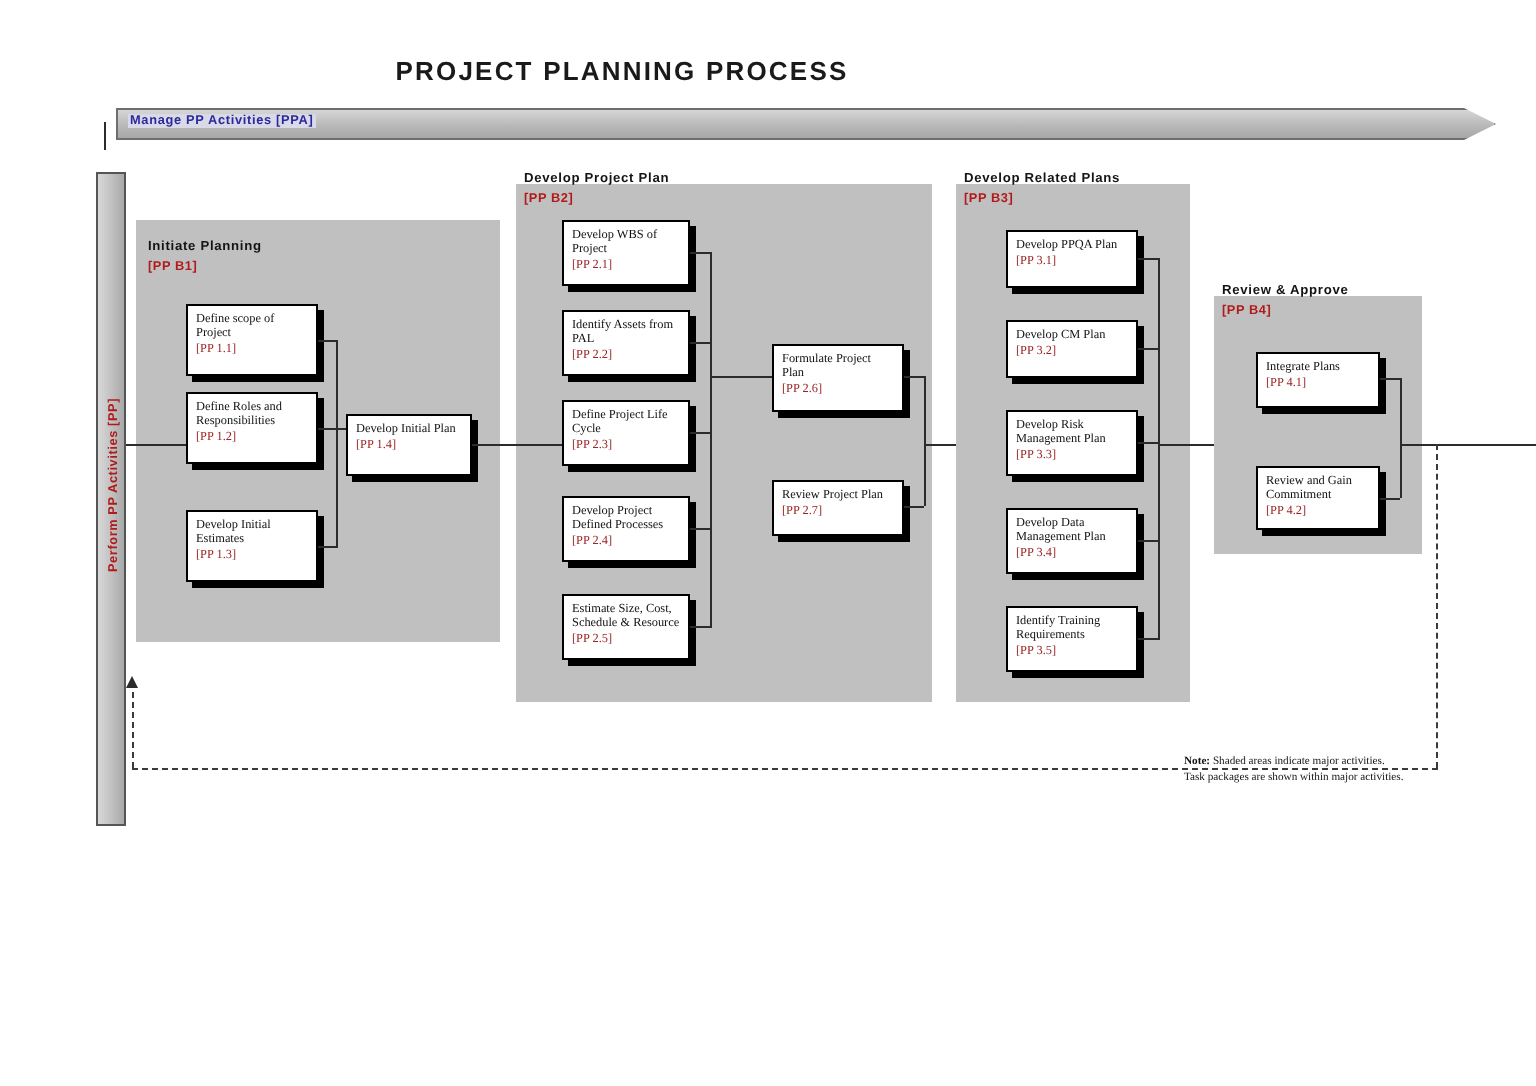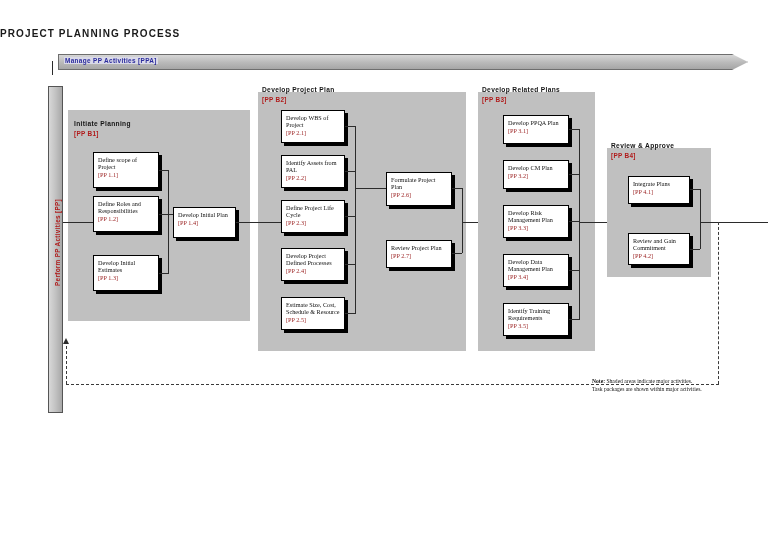--- a/index.html
+++ b/index.html
@@ -5,23 +5,23 @@
   html,body{margin:0;padding:0;}
   body{
     width:768px;height:543px;background:#ffffff;
     font-family:"Liberation Serif", serif;
     position:relative;overflow:hidden;
   }
   .canvas{position:absolute;inset:0;}
 
   
   #page-title{
-    position:absolute;left:0;top:28px;width:622px;
+    position:absolute;left:0;top:28px;width:622px;text-align:center;
     font-family:"Liberation Sans", sans-serif;
-    font-size:10px;font-weight:bold;letter-spacing:1.1px;color:#1a1a1a;
+    font-size:13px;font-weight:bold;letter-spacing:1.1px;color:#1a1a1a;
   }
 
   
   #ppa-banner{
     position:absolute;left:58px;top:54px;width:690px;height:16px;
     background:linear-gradient(#d6d6d6,#b9b9b9 55%,#a6a6a6);
     border:1px solid #6e6e6e;
     clip-path:polygon(0 0, calc(100% - 16px) 0, 100% 50%, calc(100% - 16px) 100%, 0 100%);
     box-sizing:border-box;
   }

